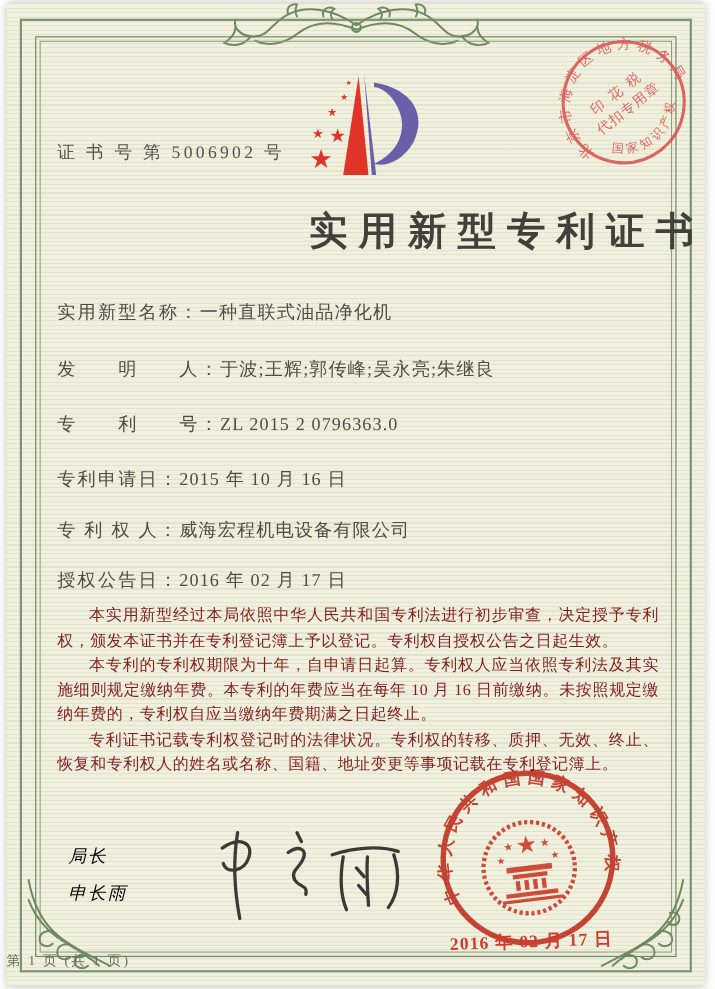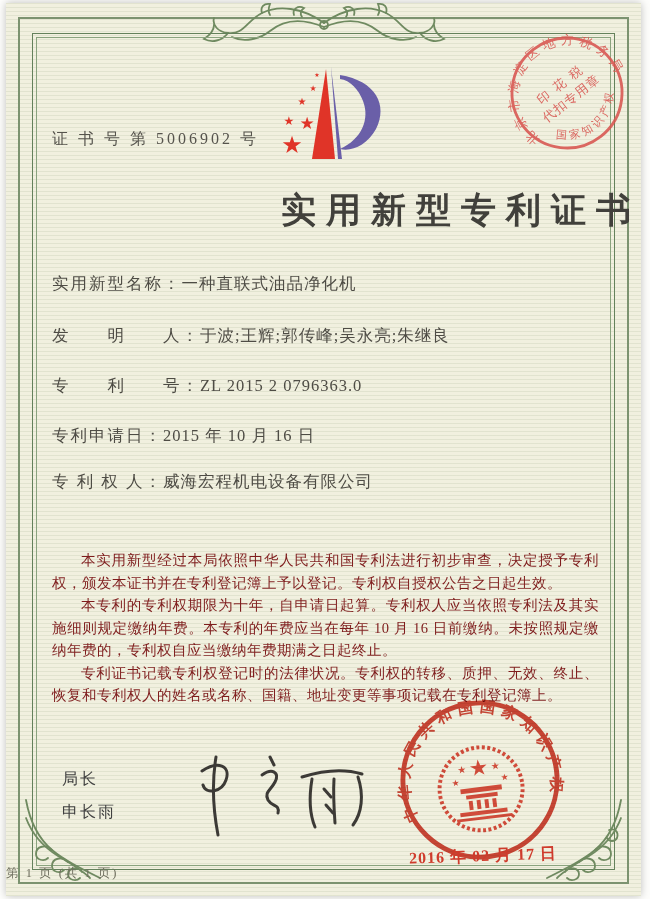--- a/index.html
+++ b/index.html
@@ -20,22 +20,22 @@
   .tax-stamp{position:absolute;right:8px;top:24px;width:132px;height:132px;
          transform:rotate(-38deg);opacity:.88;}
   .title{position:absolute;left:0;right:0;top:184px;text-align:right;
          font-size:35px;font-weight:600;letter-spacing:10px;color:#41403b;}
   .field{position:absolute;left:46px;right:40px;font-size:16.5px;color:#4e4c45;
          white-space:nowrap;letter-spacing:1px;}
   .field .lab{letter-spacing:2px;margin-top:28px;}
   .paras{position:absolute;left:46px;right:42px;top:546px;font-size:14.5px;
          line-height:22.5px;color:#7f1d1d;text-align:justify;}
   .paras p{margin:0;text-indent:2em;letter-spacing:.5px;}
-  .director{position:absolute;left:56px;top:766px;font-size:16px;color:#404040;
-         font-family:"Liberation Sans","DejaVu Sans",sans-serif;letter-spacing:2px;}
+  .director{position:absolute;left:56px;top:766px;font-size:16px;color:#000000;
+         font-family:"Liberation Sans","DejaVu Sans",sans-serif;letter-spacing:2px;font-style:italic;}
   .director div{margin-bottom:12px;}
   .signature{position:absolute;left:168px;top:744px;width:200px;height:92px;}
   .seal{position:absolute;left:390px;top:693px;width:168px;height:168px;
         transform:rotate(-7deg);mix-blend-mode:multiply;opacity:.93;}
   .seal-date{position:absolute;left:392px;top:843px;width:170px;text-align:center;
         color:#cf3b2c;font-size:16px;letter-spacing:1px;transform:rotate(-2deg);
         white-space:nowrap;font-weight:600;}
   .footer{position:absolute;left:0;right:0;bottom:14px;text-align:left;
         font-size:12.5px;color:#6e6e5e;letter-spacing:2px;}
   .flourish-top{position:absolute;left:50%;top:-2px;transform:translateX(-50%);}
@@ -132,20 +132,23 @@
       <span class="lab">发　　明　　人：</span><span>于波;王辉;郭传峰;吴永亮;朱继良</span>
     </div>
     <div class="field" style="top:372px">
       <span class="lab">专　　利　　号：</span><span>ZL 2015 2 0796363.0</span>
     </div>
     <div class="field" style="top:422px">
       <span class="lab">专利申请日：</span><span>2015 年 10 月 16 日</span>
     </div>
     <div class="field" style="top:468px">
       <span class="lab">专 利 权 人：</span><span>威海宏程机电设备有限公司</span>
+    </div>
+    <div class="field" style="top:514px">
+      <span class="lab">授权公告日：</span><span>2016 年 02 月 17 日</span>
     </div>
 
     <div class="paras">
       <p>本实用新型经过本局依照中华人民共和国专利法进行初步审查，决定授予专利权，颁发本证书并在专利登记簿上予以登记。专利权自授权公告之日起生效。</p>
       <p>本专利的专利权期限为十年，自申请日起算。专利权人应当依照专利法及其实施细则规定缴纳年费。本专利的年费应当在每年 10 月 16 日前缴纳。未按照规定缴纳年费的，专利权自应当缴纳年费期满之日起终止。</p>
       <p>专利证书记载专利权登记时的法律状况。专利权的转移、质押、无效、终止、恢复和专利权人的姓名或名称、国籍、地址变更等事项记载在专利登记簿上。</p>
     </div>
 
     <div class="director">
       <div>局长</div>

